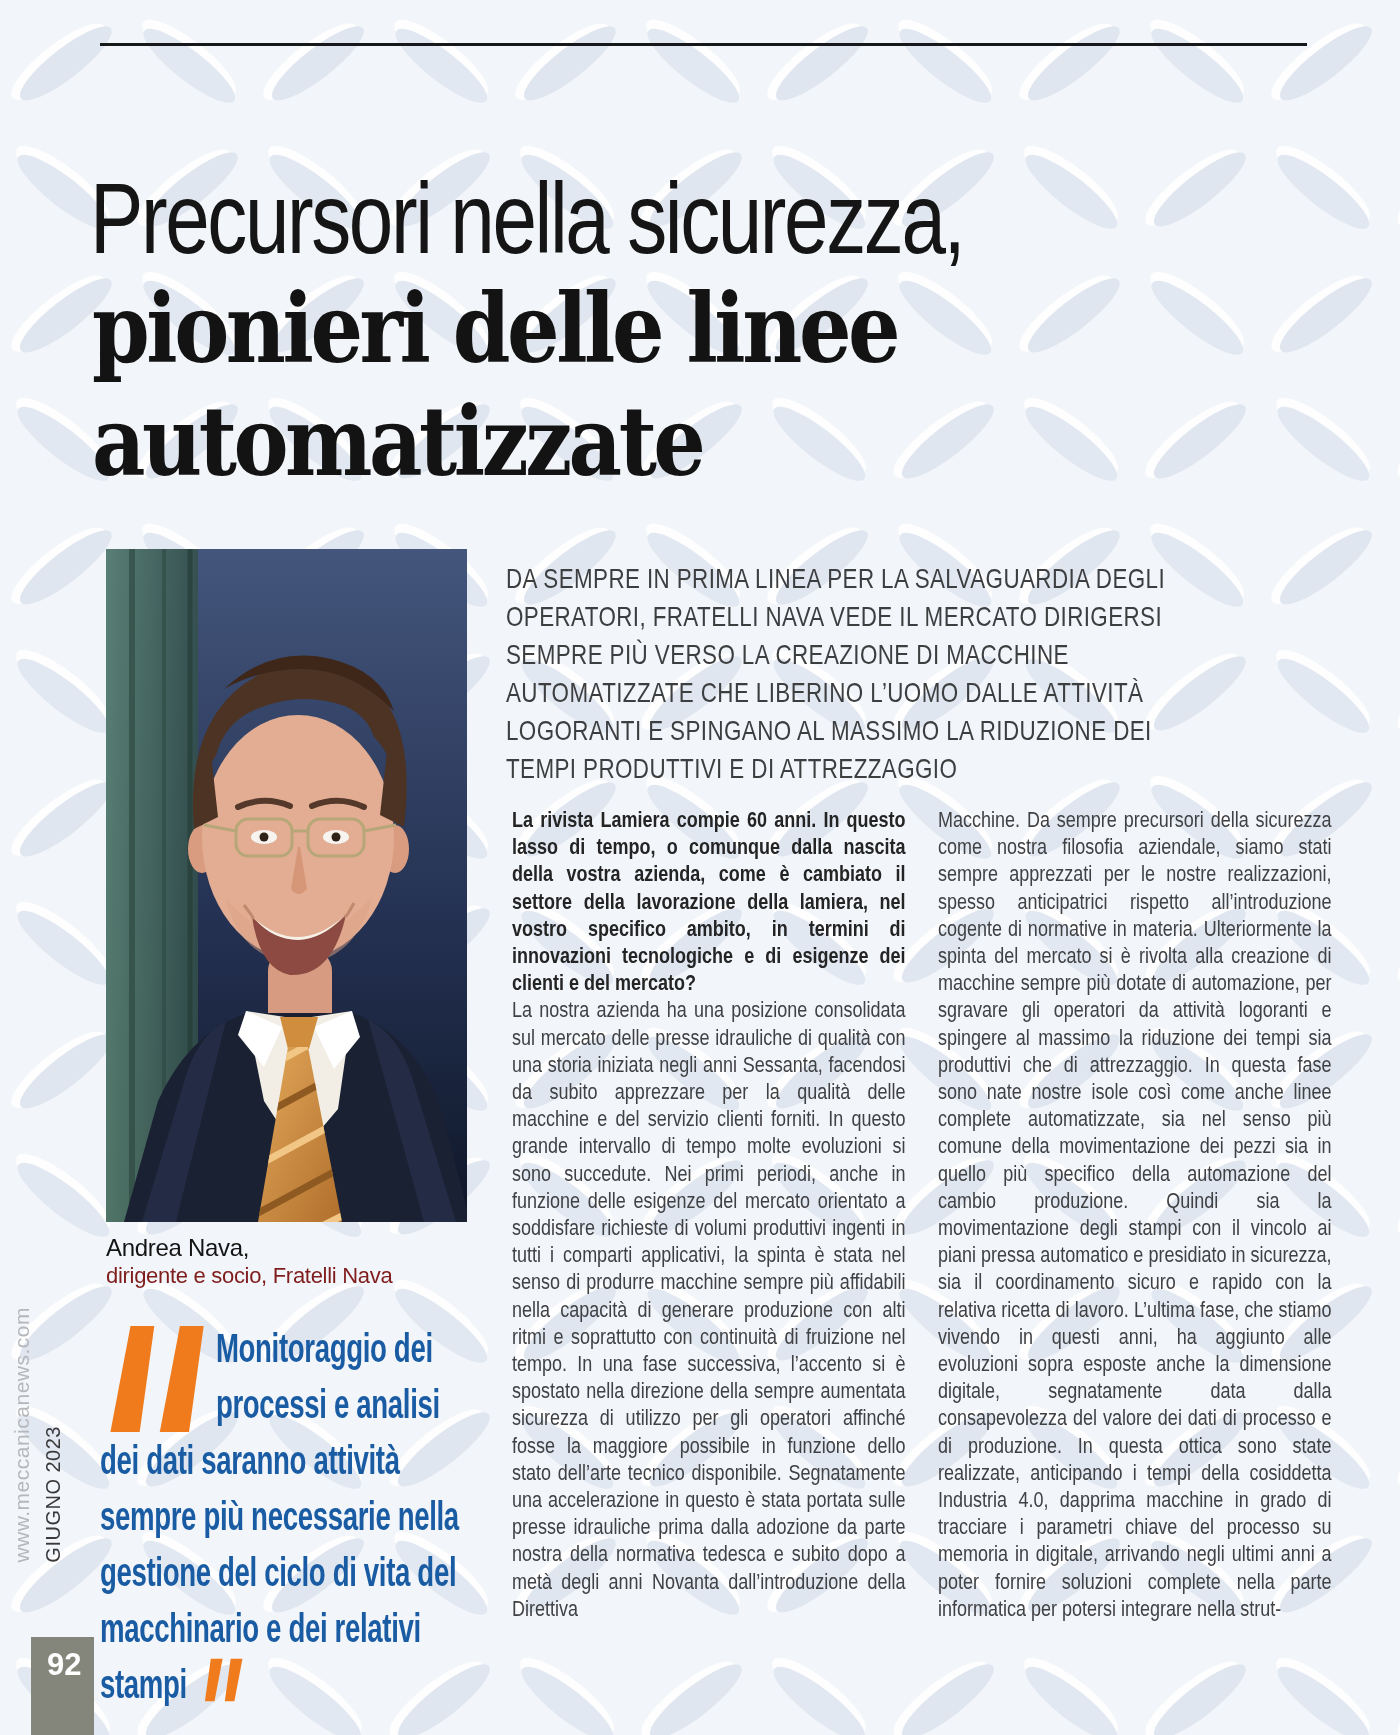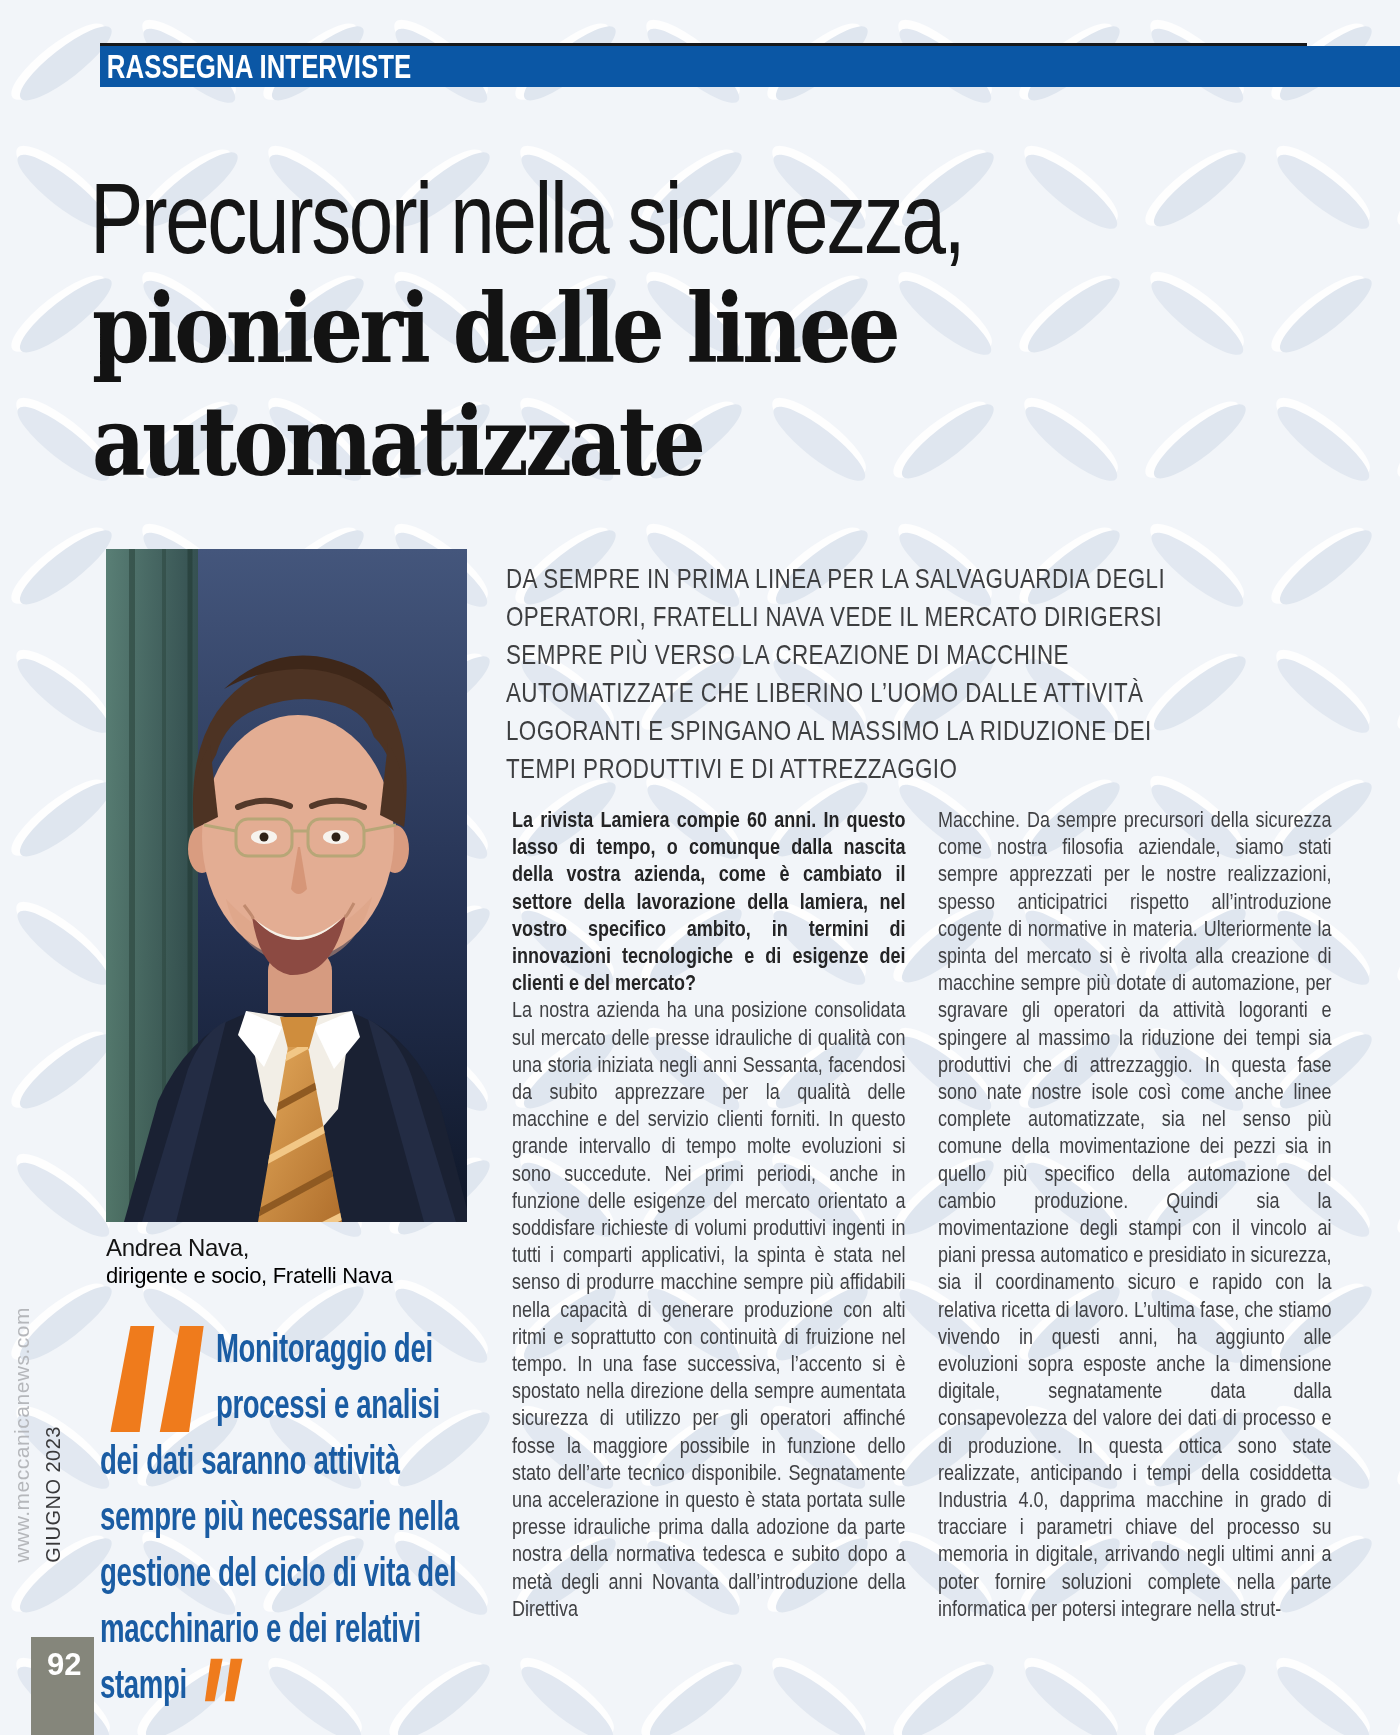--- a/index.html
+++ b/index.html
@@ -37,21 +37,21 @@
   
   .lead{
     left:506px;top:560px;width:880px;
     font-size:28px;line-height:38px;color:#3d3e40;letter-spacing:0.5px;
     transform:scaleX(0.80);transform-origin:left top;
   }
 
   
   .photo{left:106px;top:549px;width:361px;height:673px;}
   .cap-name{left:106px;top:1234px;font-size:24px;font-weight:normal;color:#141414;letter-spacing:-0.3px;}
-  .cap-role{left:106px;top:1263px;font-size:22px;color:#000000;letter-spacing:-0.3px;}
+  .cap-role{left:106px;top:1263px;font-size:22px;color:#7f1d1d;letter-spacing:-0.3px;}
 
   
   .col{
     top:806px;width:492px;
     font-size:22.5px;line-height:27.2px;text-align:justify;color:#404144;
     transform:scaleX(0.80);transform-origin:left top;
   }
   .col p{margin:0;}
   .col .q{font-weight:bold;color:#242425;}
   .col1{left:512px;}
@@ -106,23 +106,20 @@
         <g transform="rotate(-38 189 189)">
           <ellipse cx="186" cy="185" rx="58" ry="17" fill="#ffffff"></ellipse>
           <ellipse cx="191" cy="191" rx="57" ry="15" fill="#dde4ee"></ellipse>
         </g>
       </pattern>
     </defs>
     <rect width="1400" height="1735" fill="url(#plate)" opacity="0.9"></rect>
   </svg>
 
   <div class="rule"></div>
-  <div class="bar">
-    <span class="bannertxt">RASSEGNA INTERVISTE</span>
-  </div>
 
   <div class="layer t1">Precursori nella sicurezza,</div>
   <div class="layer t2">pionieri delle linee</div>
   <div class="layer t3">automatizzate</div>
 
   <div class="layer lead">DA SEMPRE IN PRIMA LINEA PER LA SALVAGUARDIA DEGLI OPERATORI, FRATELLI NAVA VEDE IL MERCATO DIRIGERSI SEMPRE PIÙ VERSO LA CREAZIONE DI MACCHINE AUTOMATIZZATE CHE LIBERINO L’UOMO DALLE ATTIVITÀ LOGORANTI E SPINGANO AL MASSIMO LA RIDUZIONE DEI TEMPI PRODUTTIVI E DI ATTREZZAGGIO</div>
 
   <svg class="layer photo" viewBox="0 0 361 673" width="361" height="673" aria-hidden="true">
     <defs>
       <linearGradient id="pbg" x1="0" y1="0" x2="0" y2="1">

